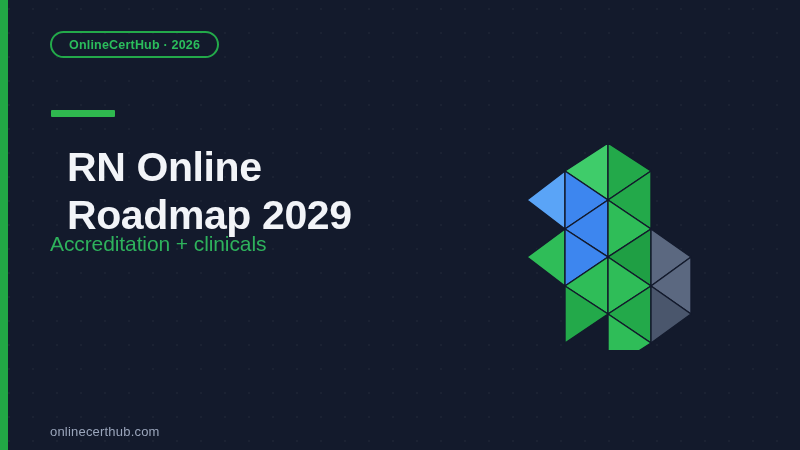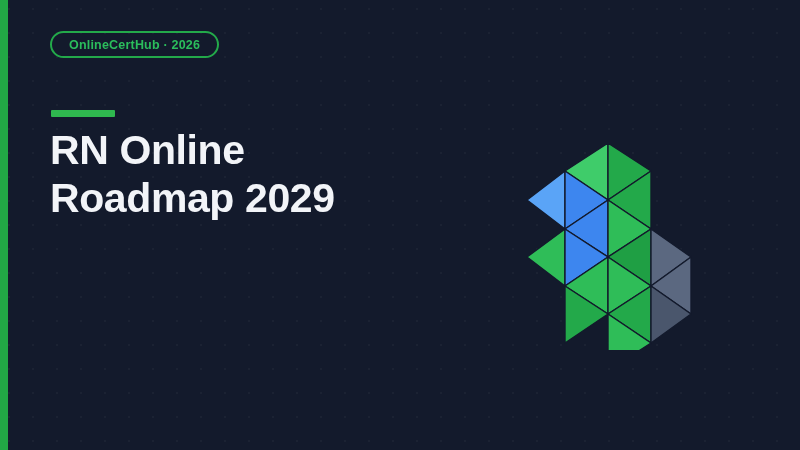--- a/index.html
+++ b/index.html
@@ -63,21 +63,21 @@
     background: #2fb84f;
     border-radius: 1px;
   }
 
   
   .headline {
     position: absolute;
     left: 50px;
     top: 126px;
     width: 440px;
-    margin: 0;
+    margin: 17px;
     color: #f2f4f8;
     font-size: 41px;
     line-height: 48px;
     font-weight: bold;
     letter-spacing: -0.4px;
   }
   .headline .line {
     display: block;
   }
 
@@ -128,21 +128,23 @@
     <span>OnlineCertHub · 2026</span>
   </div>
 
   <div class="accent-bar"></div>
 
   <h1 class="headline">
     <span class="line">RN Online</span>
     <span class="line">Roadmap 2029</span>
   </h1>
 
+  <p class="subtitle">Accreditation + clinicals</p>
 
+  <div class="footer">onlinecerthub.com</div>
 
   <div class="logo">
     <svg viewBox="0 0 190 205" xmlns="http://www.w3.org/2000/svg">
       <g stroke="#131a2c" stroke-width="1.4" stroke-linejoin="miter">
 
         <polygon points="12,55 50,26 50,84" fill="#5aa4f7"></polygon>
 
         <polygon points="12,112 50,84 50,141" fill="#2fbd58"></polygon>
 
         <polygon points="50,26 93,-2 93,55" fill="#3fcc6a"></polygon>

